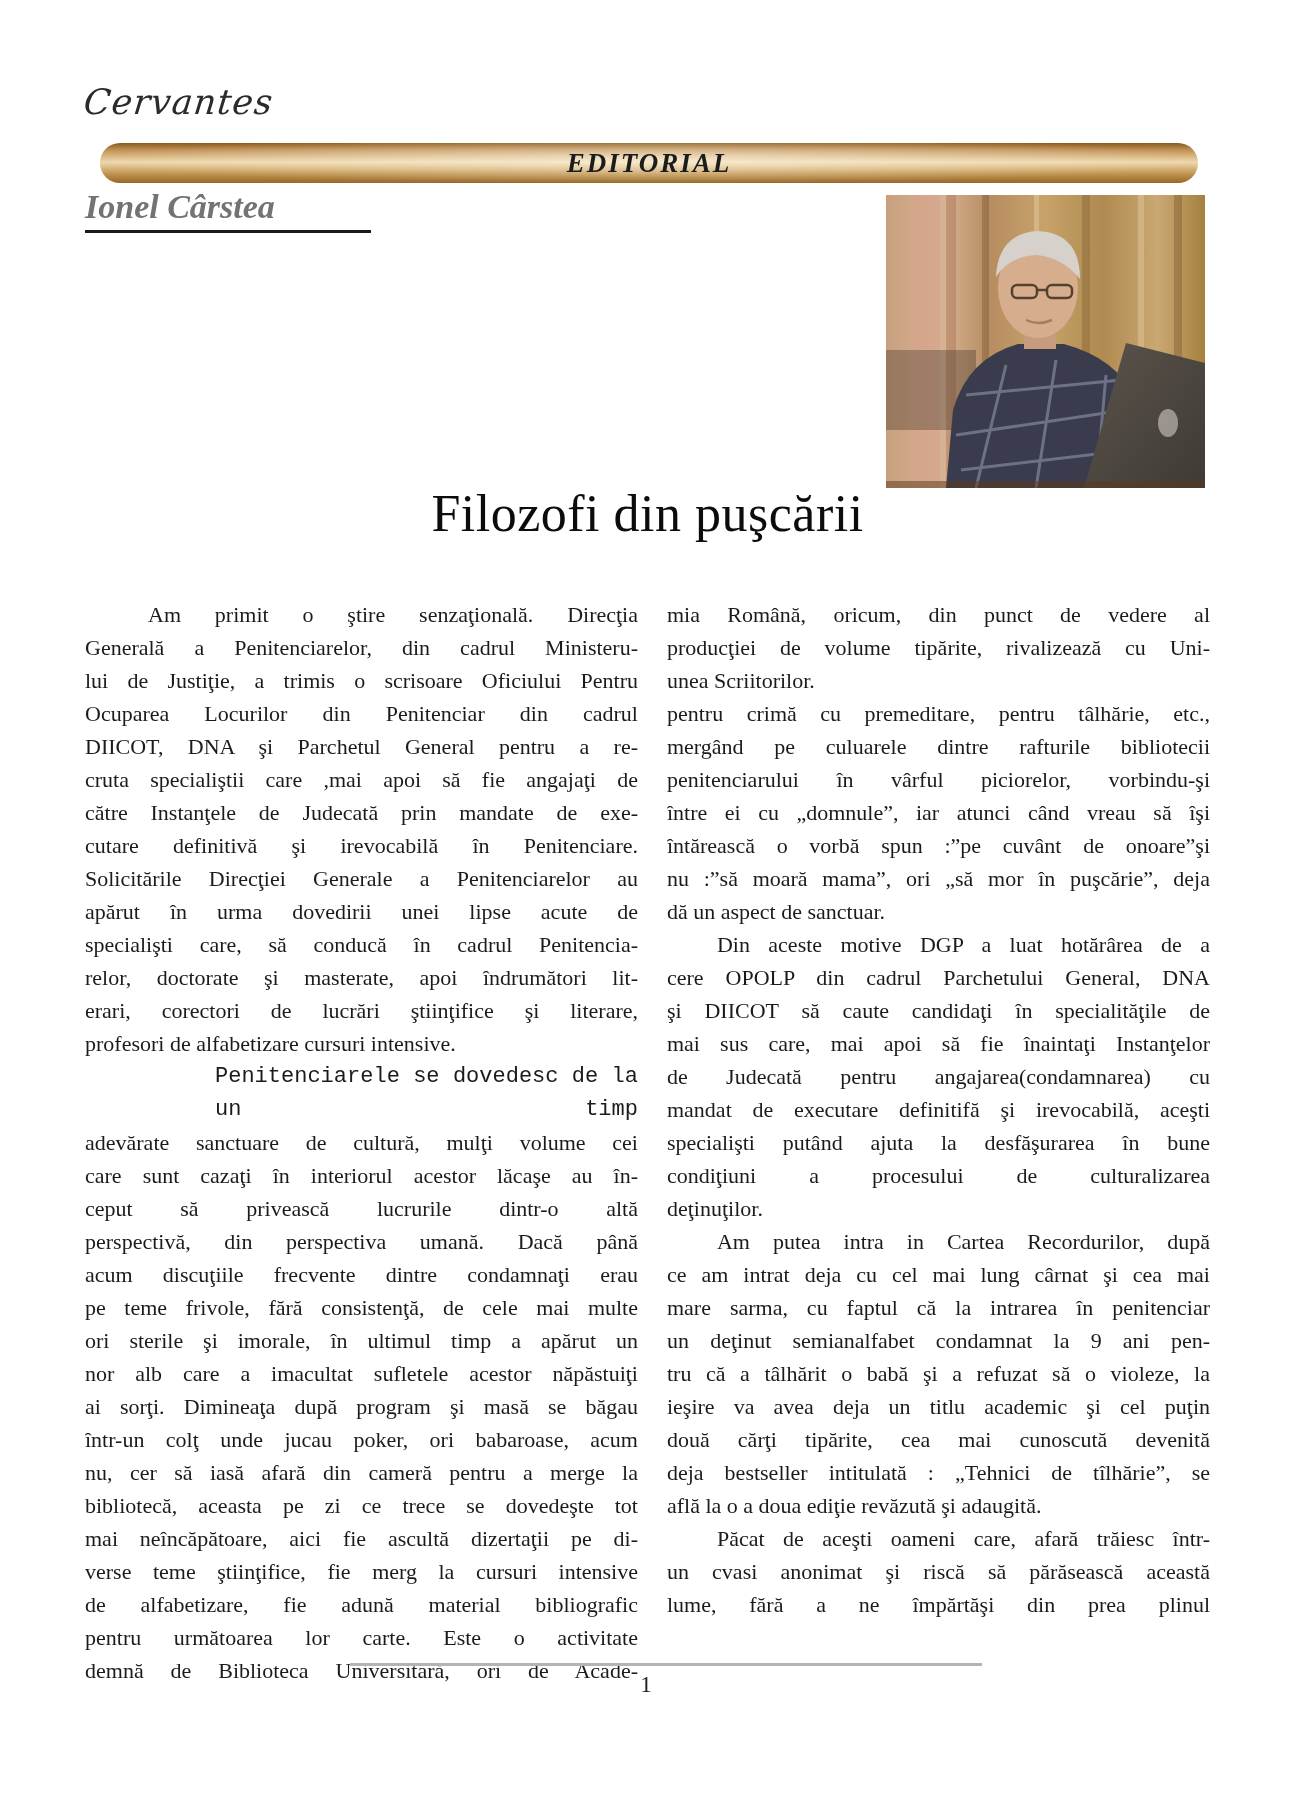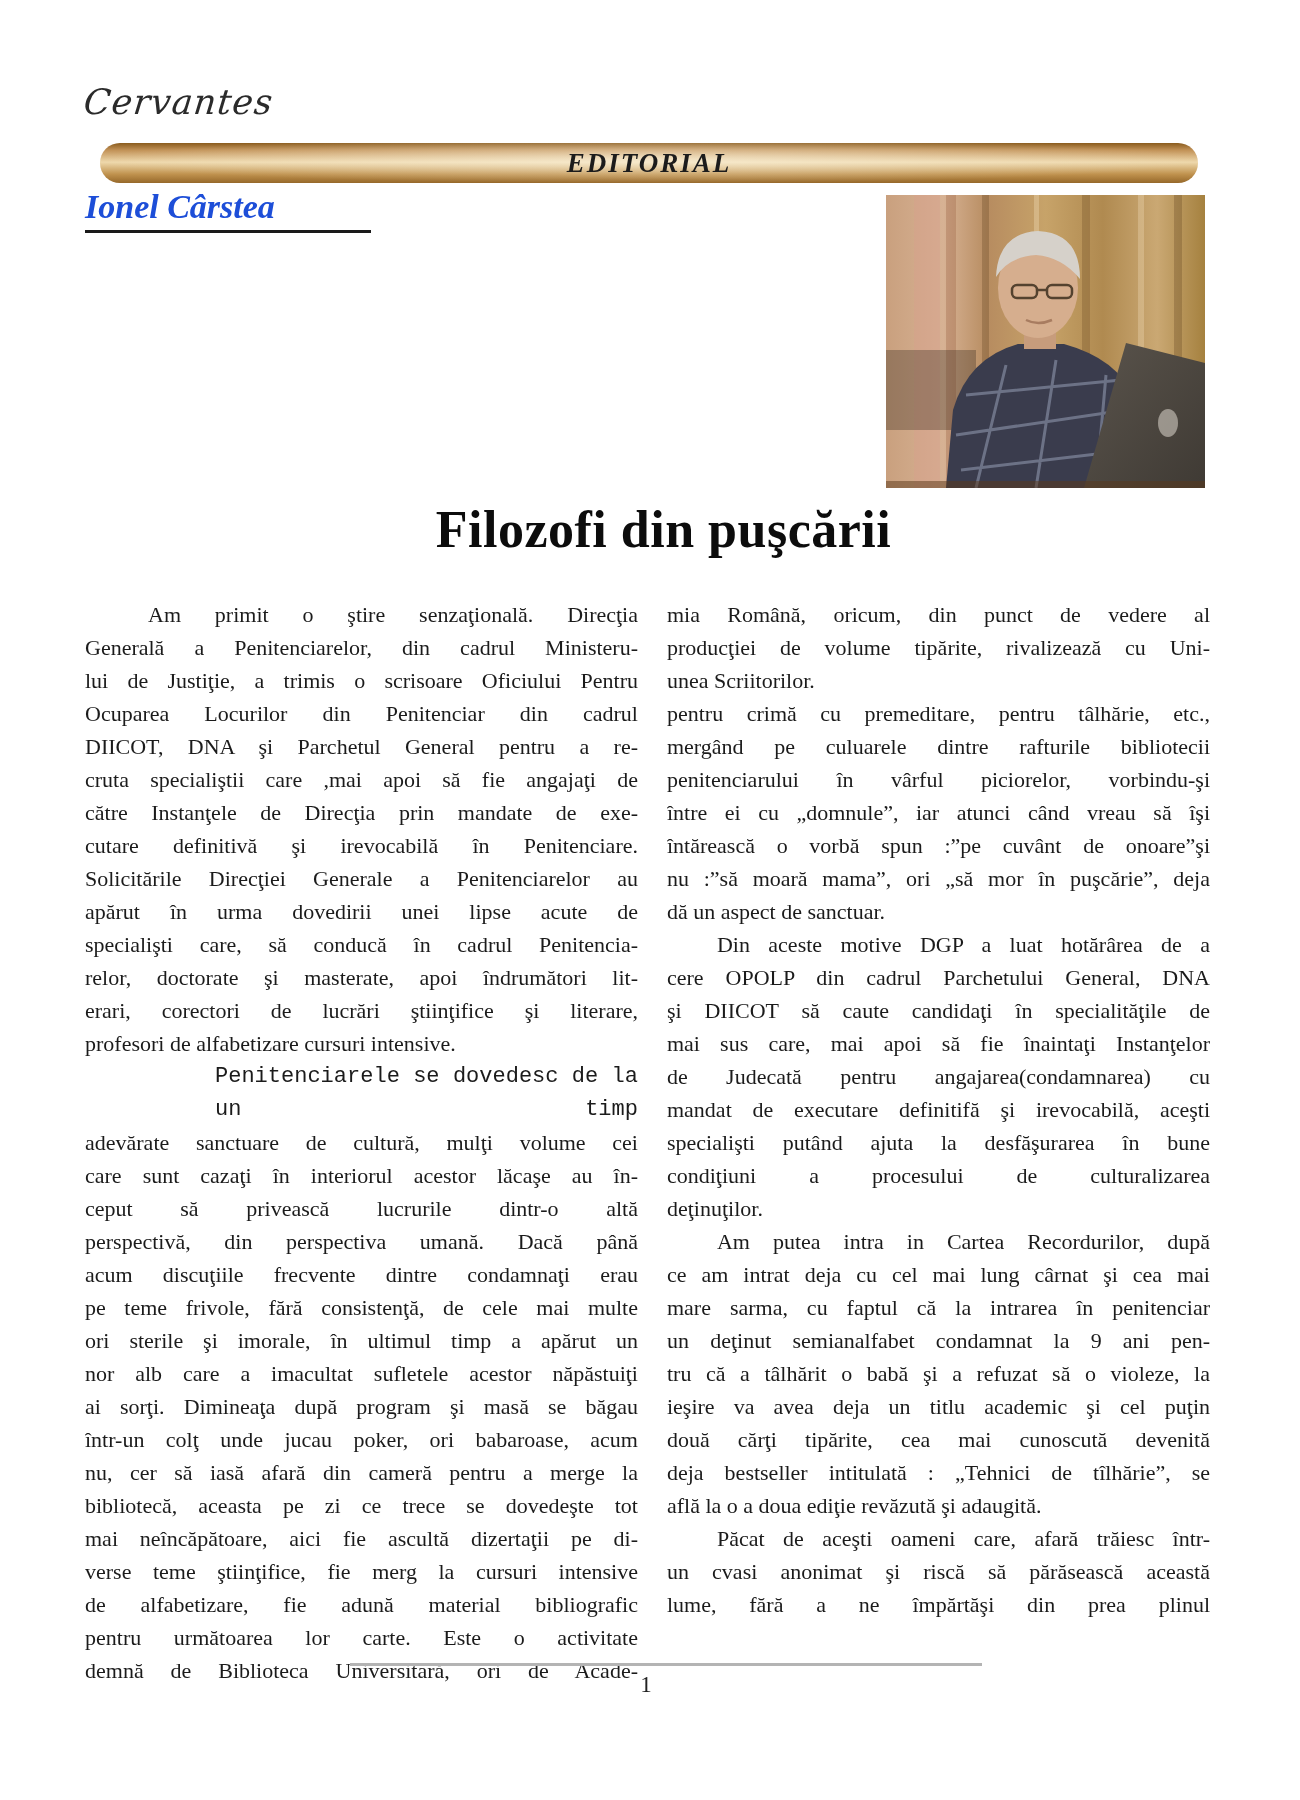--- a/index.html
+++ b/index.html
@@ -10,27 +10,27 @@
         font-style:italic;font-size:35px;color:#2b2b2b;letter-spacing:1px;transform:skewX(-6deg);}
 
   .banner{position:absolute;left:100px;top:143px;width:1098px;height:40px;border-radius:20px;
           background:
             radial-gradient(ellipse at 50% 42%, rgba(255,250,235,0.55), rgba(255,255,255,0) 72%),
             linear-gradient(180deg,#8a5c1e 0%,#c29257 18%,#eed8ab 48%,#c0924e 78%,#96682a 100%);
           display:flex;align-items:center;justify-content:center;text-align:center;}
   .banner-label{font-weight:bold;font-style:italic;font-size:27px;letter-spacing:2px;color:#1c1c1c;}
 
   .author{position:absolute;left:85px;top:188px;font-size:34px;font-weight:bold;font-style:italic;
-          color:#1d4ed8;border-bottom:3px solid #1a1a1a;padding:0 96px 4px 0;}
+          color:#737373;border-bottom:3px solid #1a1a1a;padding:0 96px 4px 0;}
 
   .photo{position:absolute;left:886px;top:195px;width:319px;height:293px;}
   .photo svg{display:block;}
 
-  .title{position:absolute;left:85px;top:484px;width:1125px;margin:16px;text-align:center;
-         font-size:52px;font-weight:bold;color:#0c0c0c;letter-spacing:0.5px;}
+  .title{position:absolute;left:85px;top:484px;width:1125px;margin:0;text-align:center;
+         font-size:52px;font-weight:normal;color:#0c0c0c;letter-spacing:0.5px;}
 
   .columns{position:absolute;left:85px;top:598px;width:1125px;display:flex;gap:29px;}
   .col{width:555px;font-size:22px;line-height:33px;color:#1b1b1b;}
   .col-right{width:545px;}
   .par{margin:0;}
   .line{text-align:justify;text-align-last:justify;overflow:hidden;}
   .line.end{text-align-last:left;}
   .ind-small{padding-left:50px;}
   .ind-medium{padding-left:63px;}
   .ind-large{padding-left:130px;font-family:Liberation Mono, monospace;}
@@ -97,21 +97,21 @@
 
   <div class="columns">
     <div class="col">
         <div class="par">
           <div class="line ind-medium">Am primit o ştire senzaţională. Direcţia</div>
           <div class="line">Generală a Penitenciarelor, din cadrul Ministeru-</div>
           <div class="line">lui de Justiţie, a trimis o scrisoare Oficiului Pentru</div>
           <div class="line">Ocuparea Locurilor din Penitenciar din cadrul</div>
           <div class="line">DIICOT, DNA şi Parchetul General pentru a re-</div>
           <div class="line">cruta specialiştii care ,mai apoi să fie angajaţi de</div>
-          <div class="line">către Instanţele de Direcţia prin mandate de exe-</div>
+          <div class="line">către Instanţele de Judecată prin mandate de exe-</div>
           <div class="line">cutare definitivă şi irevocabilă în Penitenciare.</div>
           <div class="line">Solicitările Direcţiei Generale a Penitenciarelor au</div>
           <div class="line">apărut în urma dovedirii unei lipse acute de</div>
           <div class="line">specialişti care, să conducă în cadrul Penitencia-</div>
           <div class="line">relor, doctorate şi masterate, apoi îndrumători lit-</div>
           <div class="line">erari, corectori de lucrări ştiinţifice şi literare,</div>
           <div class="line end">profesori de alfabetizare cursuri intensive.</div>
         </div>
         <div class="par">
           <div class="line ind-large">Penitenciarele se dovedesc de la un timp</div>

